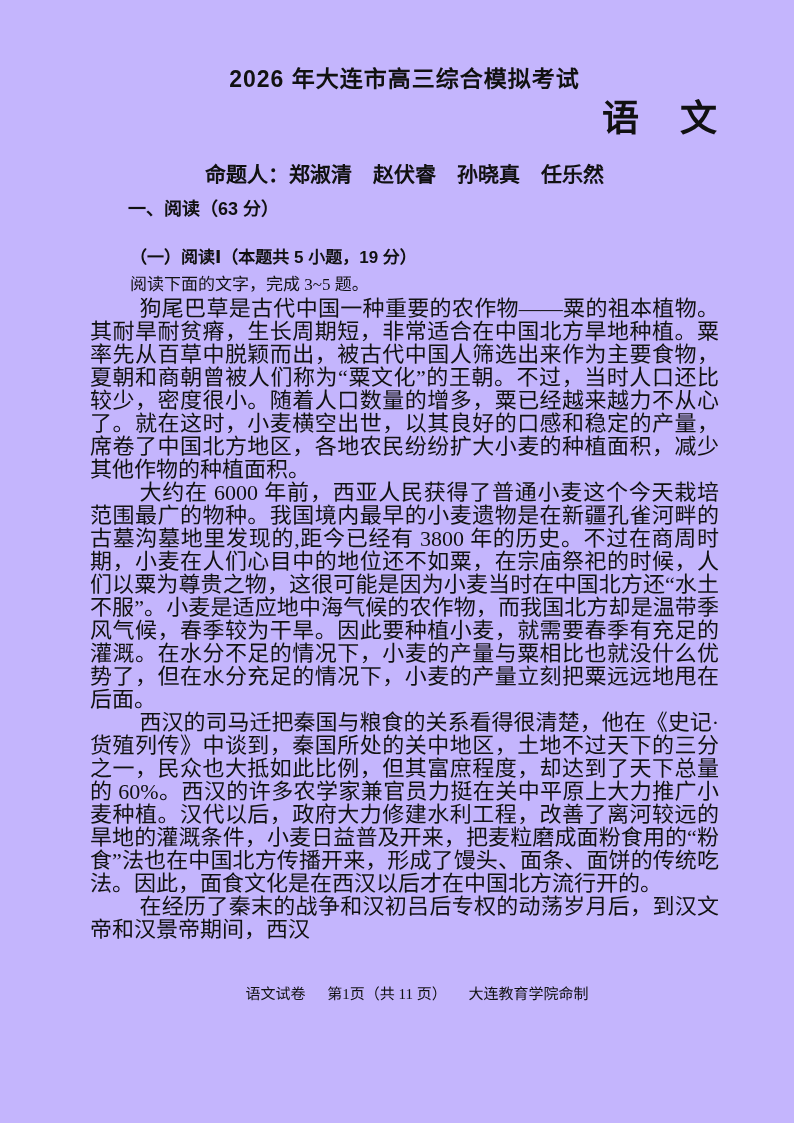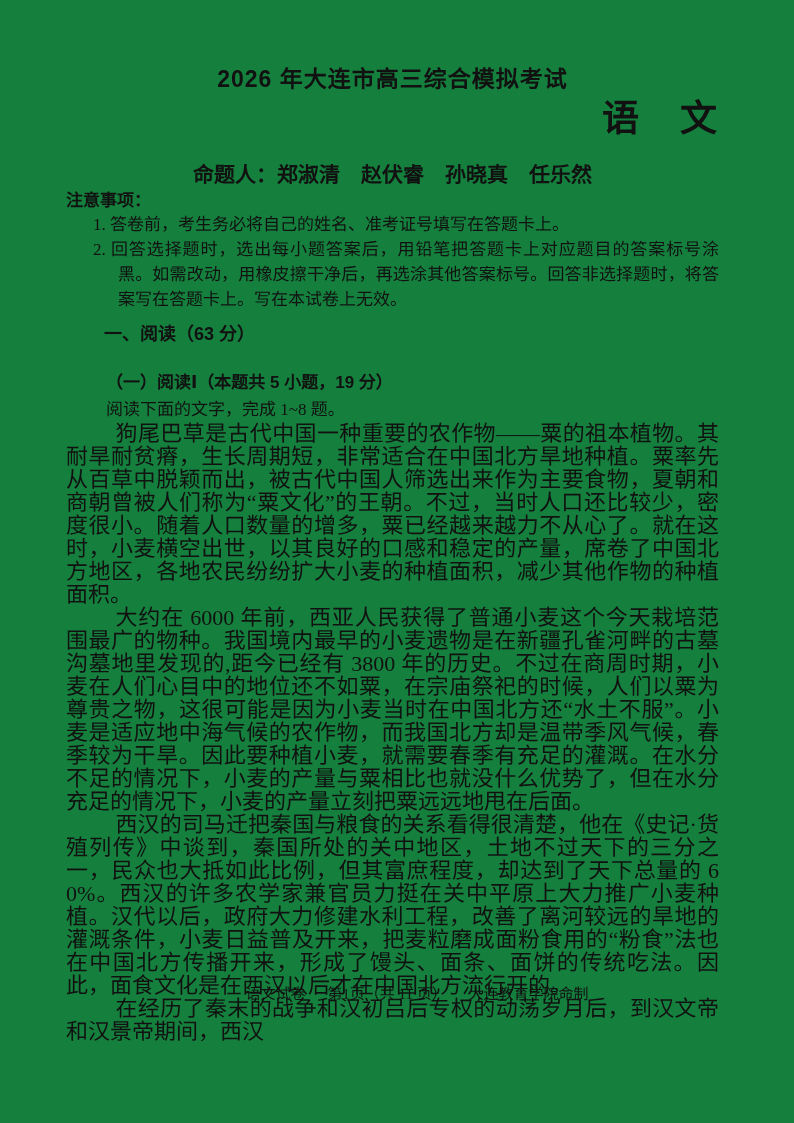--- a/index.html
+++ b/index.html
@@ -8,22 +8,22 @@
     width: 794px;
     height: 1123px;
     margin: 0 auto;
     position: relative;
     color: #111111;
     font-family: "Liberation Serif", "DejaVu Serif", serif;
   }
   .page {
     position: absolute;
     inset: 0;
-    background: #15803d;
-    padding: 64px 75px 0 66px;
+    background: #c4b5fd;
+    padding: 64px 75px 0 90px;
   }
   .exam-title {
     text-align: center;
     font-family: "Liberation Sans", "DejaVu Sans", sans-serif;
     font-weight: bold;
     font-size: 23px;
     line-height: 30px;
     letter-spacing: 1px;
   }
   .subject-title {
@@ -100,31 +100,26 @@
 <body>
 
 <div class="page">
 
   <div class="exam-title">2026 年大连市高三综合模拟考试</div>
 
   <div class="subject-title">语　文</div>
 
   <div class="authors-line">命题人：郑淑清　赵伏睿　孙晓真　任乐然</div>
 
-  <div class="notice">
-    <div class="notice-heading">注意事项：</div>
-    <div class="notice-item">1. 答卷前，考生务必将自己的姓名、准考证号填写在答题卡上。</div>
-    <div class="notice-item">2. 回答选择题时，选出每小题答案后，用铅笔把答题卡上对应题目的答案标号涂黑。如需改动，用橡皮擦干净后，再选涂其他答案标号。回答非选择题时，将答案写在答题卡上。写在本试卷上无效。</div>
-  </div>
 
   <div class="part-heading">一、阅读（63 分）</div>
 
   <div class="sub-heading">（一）阅读Ⅰ（本题共 5 小题，19 分）</div>
 
-  <div class="instruction-line">阅读下面的文字，完成 1~8 题。</div>
+  <div class="instruction-line">阅读下面的文字，完成 3~5 题。</div>
 
   <div class="passage">
     <p>狗尾巴草是古代中国一种重要的农作物——粟的祖本植物。其耐旱耐贫瘠，生长周期短，非常适合在中国北方旱地种植。粟率先从百草中脱颖而出，被古代中国人筛选出来作为主要食物，夏朝和商朝曾被人们称为“粟文化”的王朝。不过，当时人口还比较少，密度很小。随着人口数量的增多，粟已经越来越力不从心了。就在这时，小麦横空出世，以其良好的口感和稳定的产量，席卷了中国北方地区，各地农民纷纷扩大小麦的种植面积，减少其他作物的种植面积。</p>
     <p>大约在 6000 年前，西亚人民获得了普通小麦这个今天栽培范围最广的物种。我国境内最早的小麦遗物是在新疆孔雀河畔的古墓沟墓地里发现的,距今已经有 3800 年的历史。不过在商周时期，小麦在人们心目中的地位还不如粟，在宗庙祭祀的时候，人们以粟为尊贵之物，这很可能是因为小麦当时在中国北方还“水土不服”。小麦是适应地中海气候的农作物，而我国北方却是温带季风气候，春季较为干旱。因此要种植小麦，就需要春季有充足的灌溉。在水分不足的情况下，小麦的产量与粟相比也就没什么优势了，但在水分充足的情况下，小麦的产量立刻把粟远远地甩在后面。</p>
     <p>西汉的司马迁把秦国与粮食的关系看得很清楚，他在《史记·货殖列传》中谈到，秦国所处的关中地区，土地不过天下的三分之一，民众也大抵如此比例，但其富庶程度，却达到了天下总量的 60%。西汉的许多农学家兼官员力挺在关中平原上大力推广小麦种植。汉代以后，政府大力修建水利工程，改善了离河较远的旱地的灌溉条件，小麦日益普及开来，把麦粒磨成面粉食用的“粉食”法也在中国北方传播开来，形成了馒头、面条、面饼的传统吃法。因此，面食文化是在西汉以后才在中国北方流行开的。</p>
     <p>在经历了秦末的战争和汉初吕后专权的动荡岁月后，到汉文帝和汉景帝期间，西汉</p>
   </div>
 
   <div class="page-footer">
     <span>语文试卷</span>

